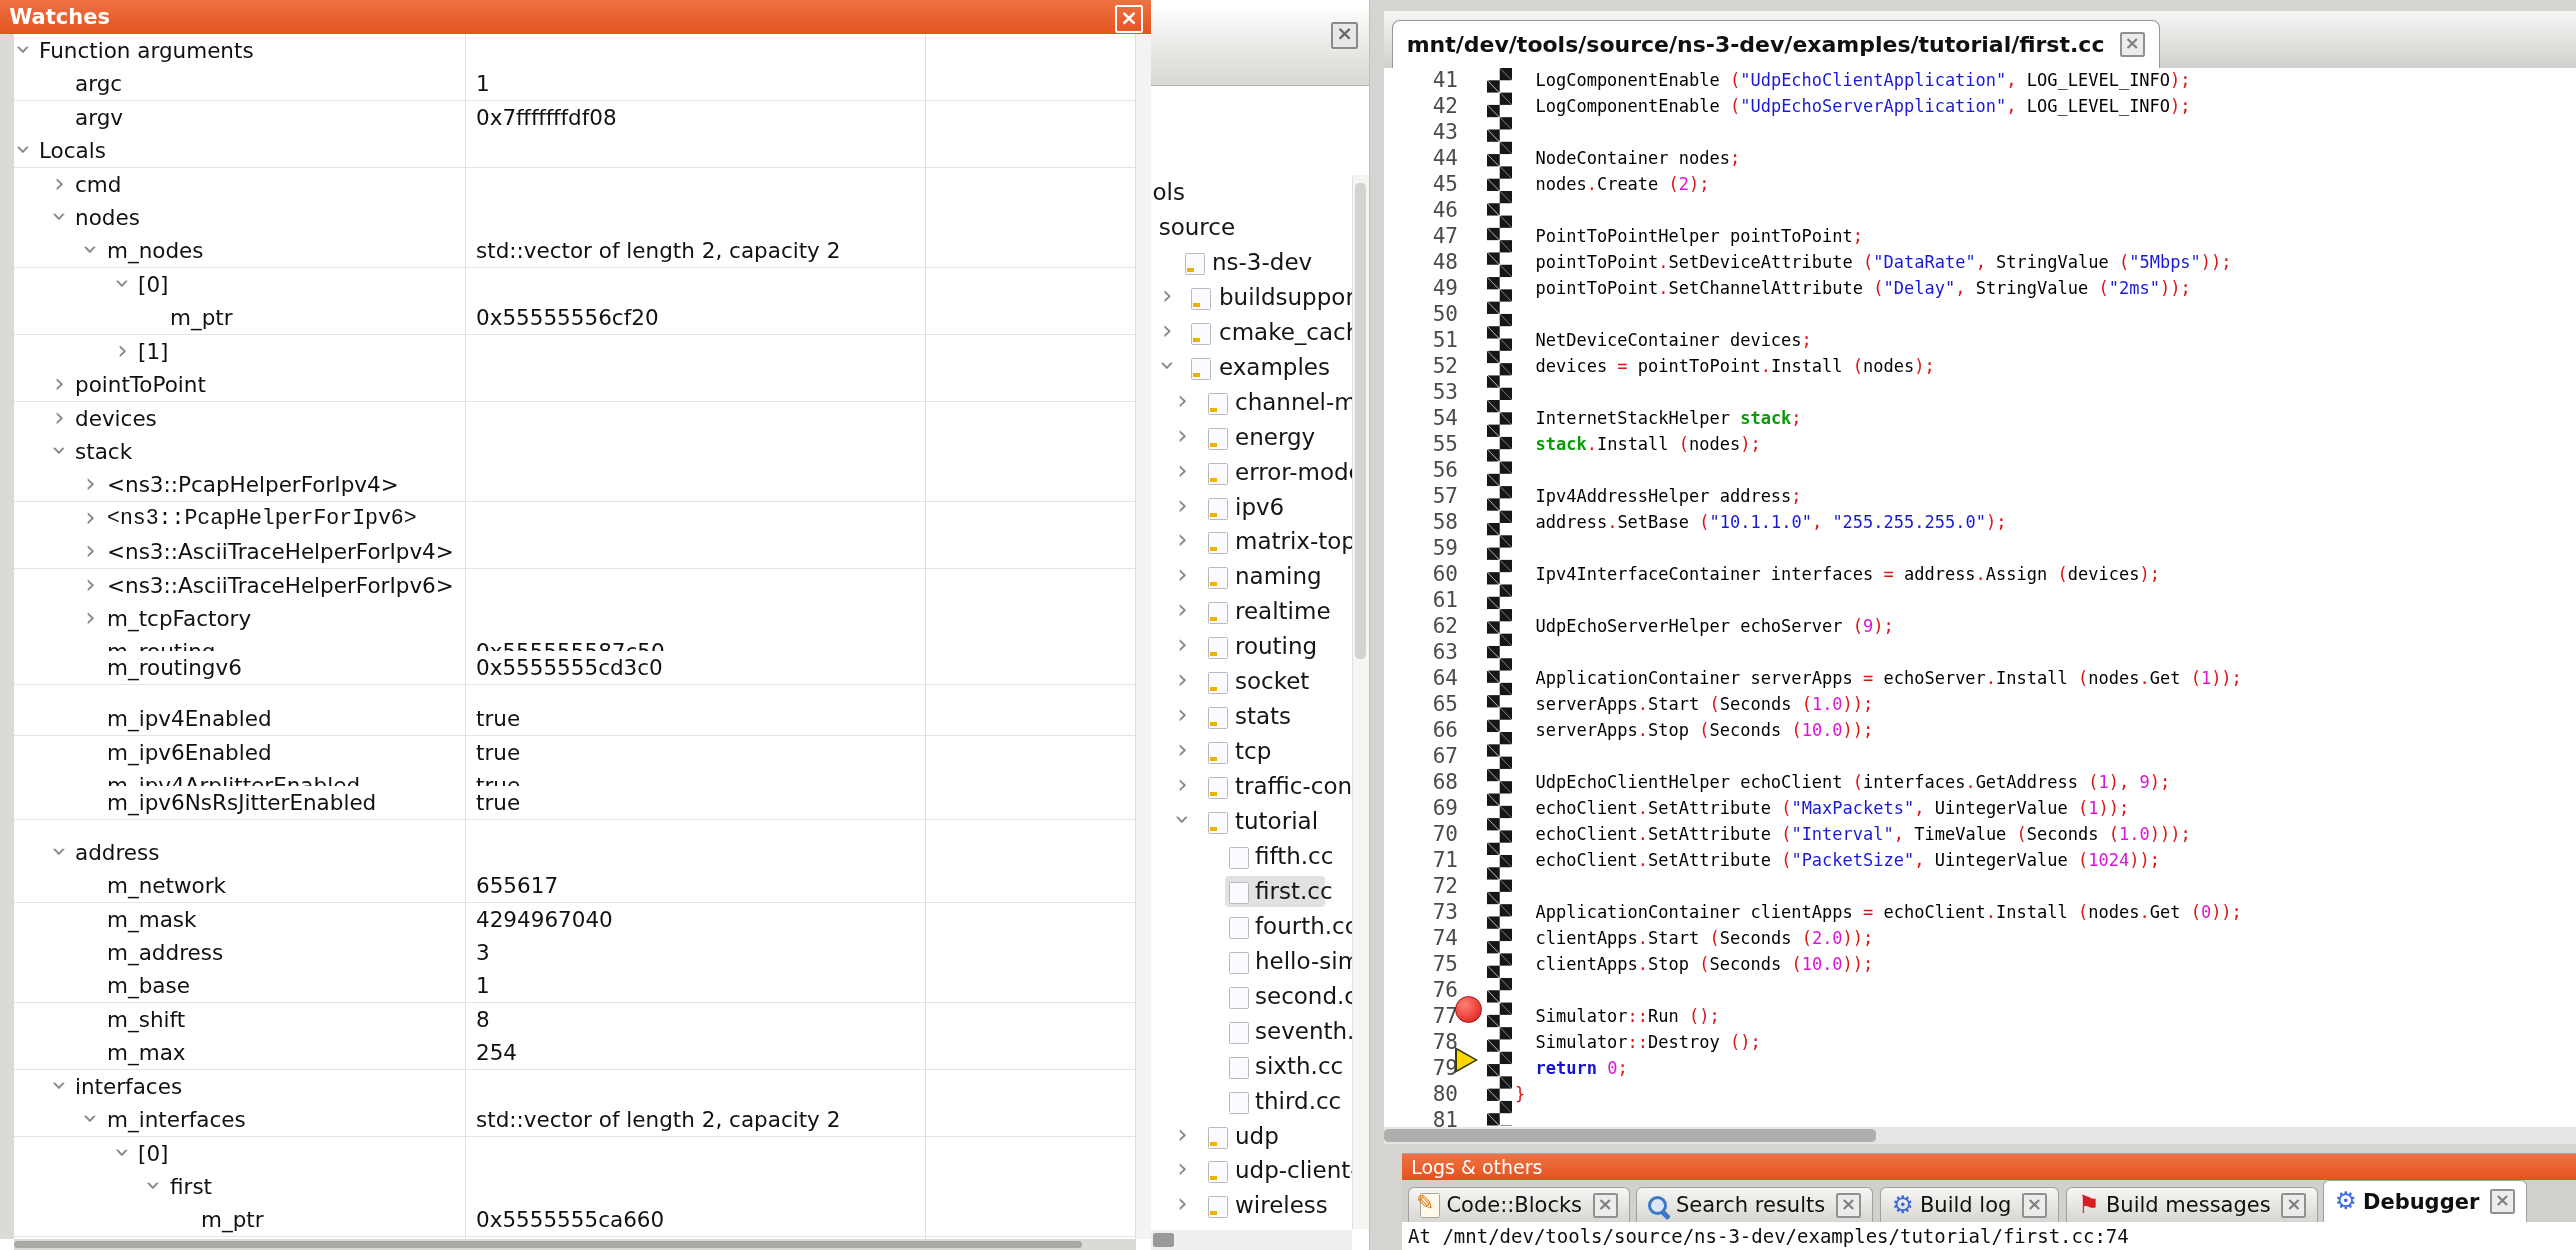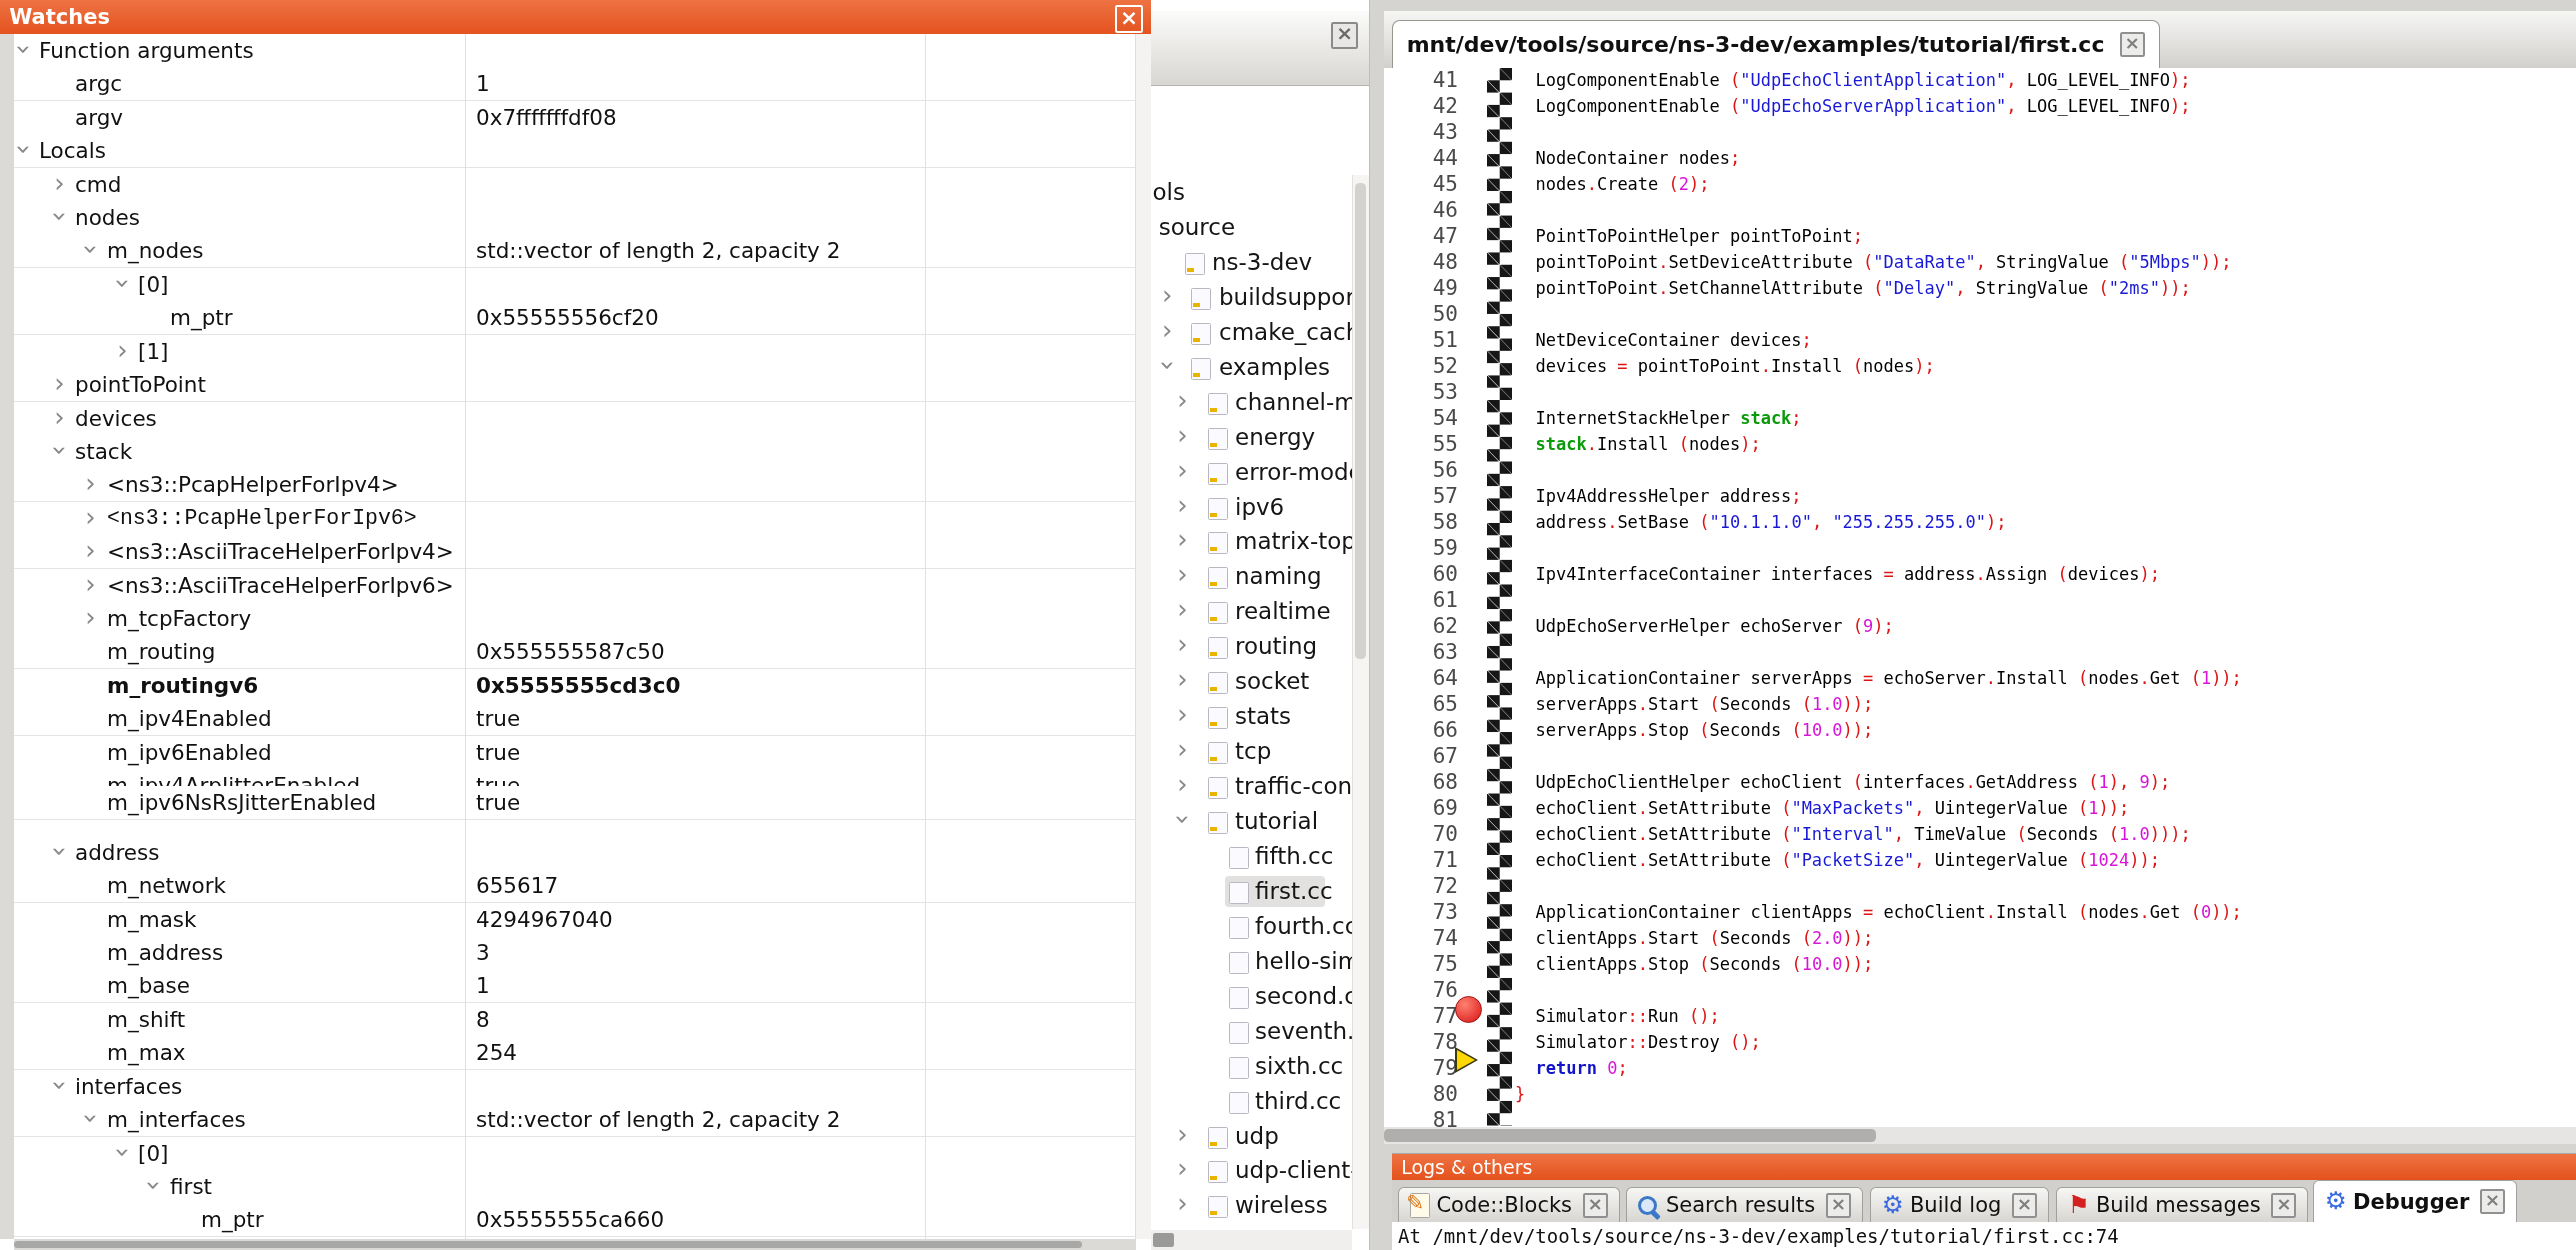--- a/index.html
+++ b/index.html
@@ -63,21 +63,21 @@
   .tk-k{color:#1414c8;font-weight:bold}.tk-g{color:#0a9a0a;font-weight:bold}
   .bp{position:absolute;left:71px;width:25px;height:25px;border-radius:50%;
       background:radial-gradient(circle at 35% 30%,#ff8070,#d81414);border:0.8px solid #a01010;}
   .cur-arrow-o{position:absolute;left:71px;width:0;height:0;
       border-left:23px solid #3a3a10;border-top:13px solid transparent;border-bottom:13px solid transparent;}
   .cur-arrow-i{position:absolute;left:73px;width:0;height:0;
       border-left:18.4px solid #ffd800;border-top:10px solid transparent;border-bottom:10px solid transparent;}
   .ed-hscroll{position:absolute;left:14px;right:0;bottom:106px;height:17px;background:#e6e5e3;}
   .ed-hthumb{position:absolute;left:0;top:2.3px;height:12.3px;width:492px;background:#b0afad;border-radius:4.6px;}
   
-  .logs{position:absolute;left:22px;right:0;bottom:0;height:106px;background:#fff;}
+  .logs{position:absolute;left:32px;right:0;bottom:0;height:106px;background:#fff;}
   .logs-grayline{position:absolute;left:0;right:0;top:0;height:9.2px;background:#d6d4d0;border-bottom:1.5px solid #a8a6a2;}
   .logs-title{position:absolute;left:0;right:0;top:10px;height:26px;background:linear-gradient(#ee7243,#e4521c);
               color:#fff;font-size:19px;line-height:26px;padding-left:9.2px;box-sizing:border-box;}
   .logs-tabs{position:absolute;left:0;right:0;top:36px;height:42px;background:#d2d0cc;border-bottom:1.5px solid #b0aeaa;}
   .btab{position:absolute;bottom:0;height:34px;background:linear-gradient(#f6f6f4,#d8d6d2);
         border:1.5px solid #a0a09c;border-bottom:none;border-radius:6.1px 6.1px 0 0;
         display:flex;align-items:center;padding:0 10.8px;}
   .btab.active{height:41px;background:#fff;}
   .btab .blab{font-size:21px;color:#101010;margin:0 9.2px 0 6.1px;white-space:nowrap;}
   .btab.active .blab{font-weight:bold;}
@@ -172,21 +172,21 @@
         <span class="wname" style="left: 93px;">&lt;ns3::AsciiTraceHelperForIpv6&gt;</span>
       </div>
       <div class="wrow" style="top: 568px;">
         <span class="chev" style="left: 65px;">›</span>
         <span class="wname" style="left: 93px;">m_tcpFactory</span>
       </div>
       <div class="wrow" style="top: 601px;">
         <span class="wname" style="left: 93px;">m_routing</span>
         <span class="wval">0x555555587c50</span>
       </div>
-      <div class="wrow" style="top: 635px; font-weight: bold;">
+      <div class="wrow" style="top: 617px;">
         <span class="wname" style="left: 93px;">m_routingv6</span>
         <span class="wval">0x5555555cd3c0</span>
       </div>
       <div class="wrow" style="top: 668px;">
         <span class="wname" style="left: 93px;">m_ipv4Enabled</span>
         <span class="wval">true</span>
       </div>
       <div class="wrow" style="top: 702px;">
         <span class="wname" style="left: 93px;">m_ipv6Enabled</span>
         <span class="wval">true</span>

